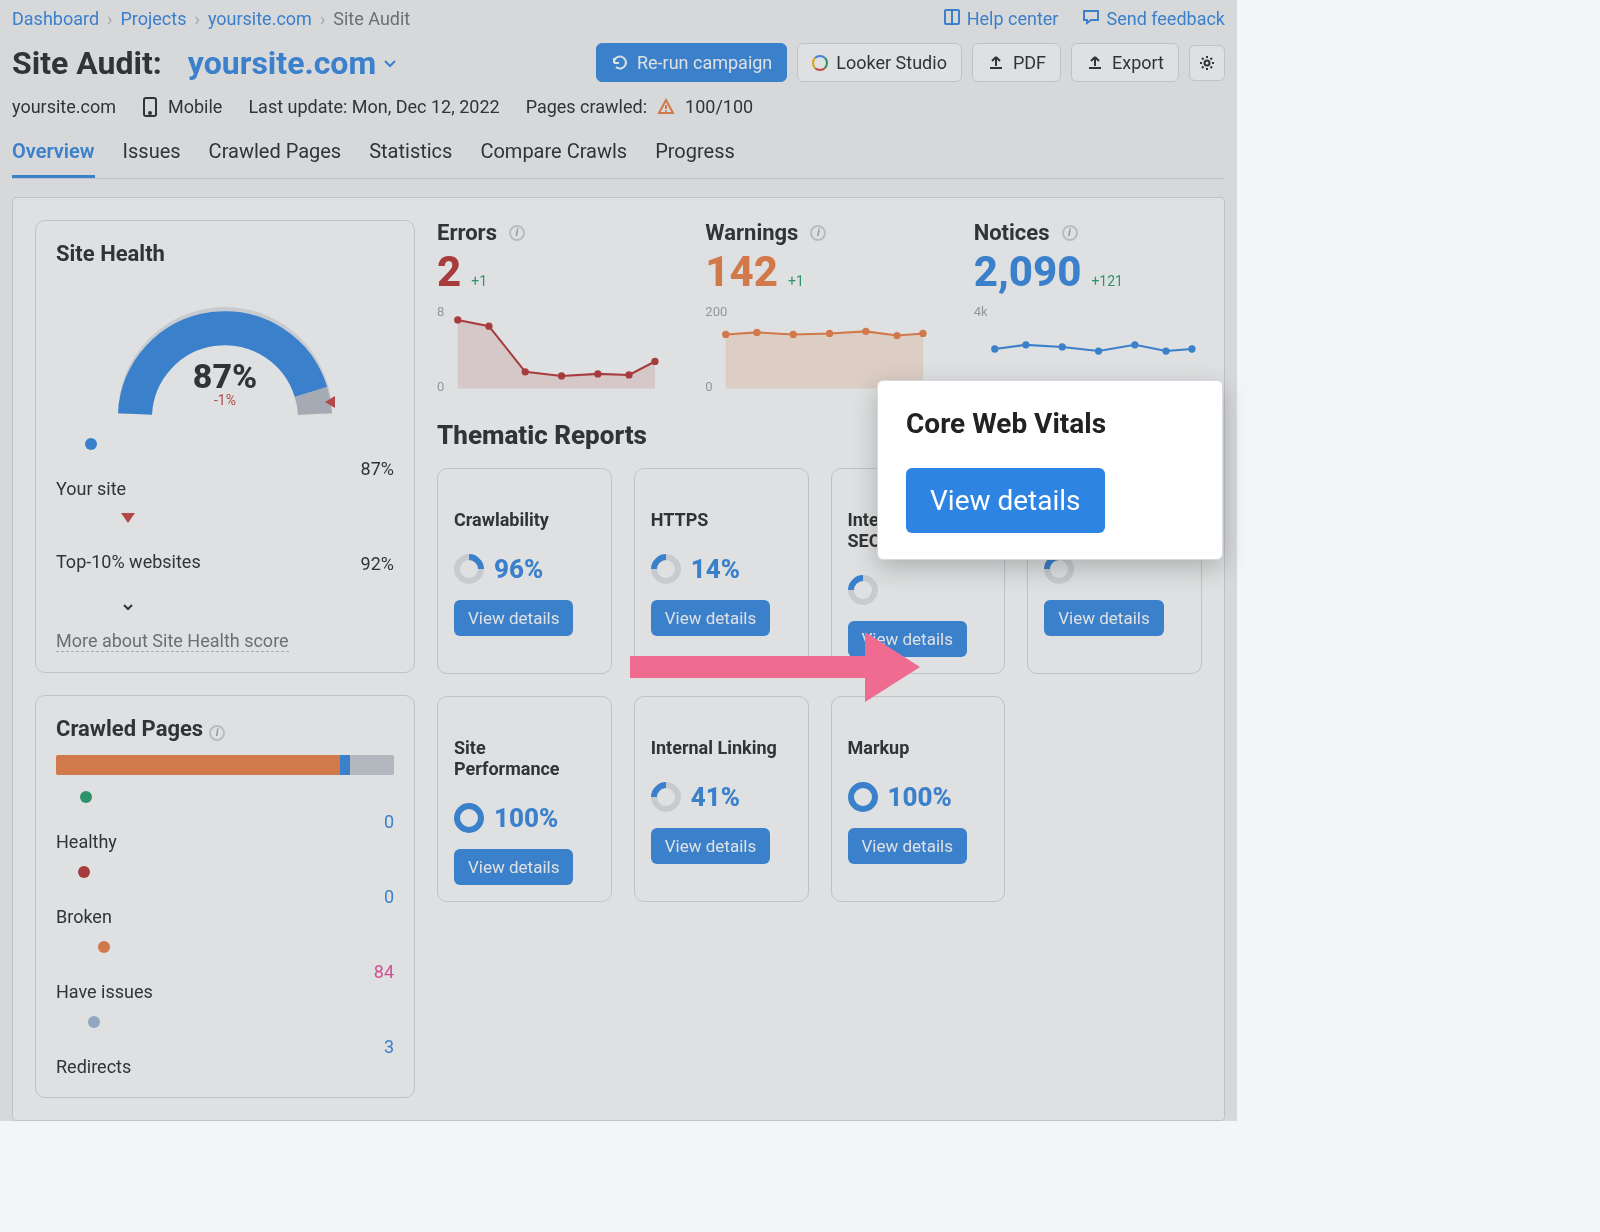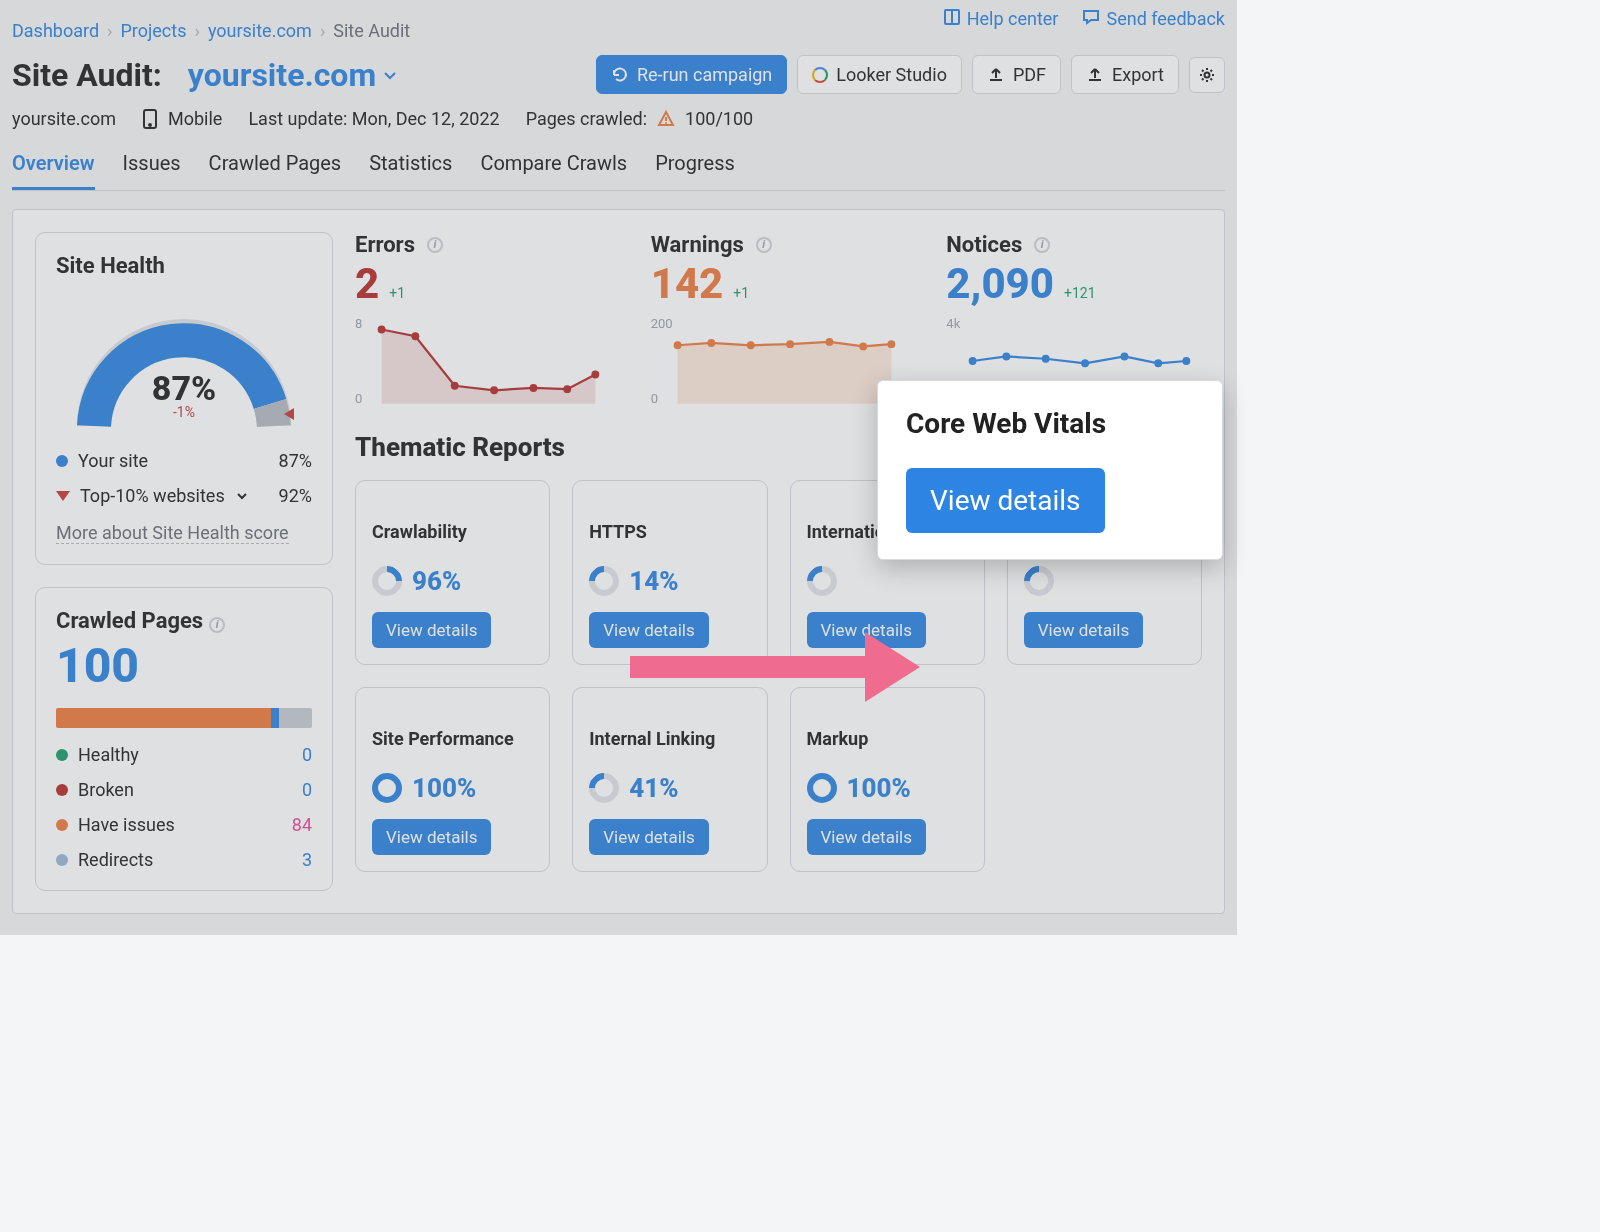--- a/index.html
+++ b/index.html
@@ -10,52 +10,52 @@
     --orange:#ef7b3f;
     --red:#b82e2e;
     --green:#1d9c6a;
     --border:#d6d9df;
     --bg:#f4f5f7;
     --card:#fff;
     --overlay:rgba(110,113,120,.22);
   }
   *{box-sizing:border-box;font-family:-apple-system,BlinkMacSystemFont,"Segoe UI",Roboto,Helvetica,Arial,sans-serif;}
   body{margin:0;background:var(--bg);color:var(--text);font-size:18px;position:relative;}
-  .page{width:1237px;min-height:935px;position:relative;padding:20px 12px 0;}
+  .page{width:1237px;min-height:935px;position:relative;padding:8px 12px 0;}
   a{color:var(--blue);text-decoration:none;}
   .row{display:flex;align-items:center;gap:10px;}
   .muted{color:var(--muted);}
   .chev{color:#b3b8c0;margin:0 8px;}
   .crumbs{display:flex;align-items:center;font-size:18px;}
   .top-links{position:absolute;right:12px;top:8px;display:flex;gap:24px;}
   .top-links a{display:flex;align-items:flex-start;gap:6px;font-size:18px;}
   .hdr{display:flex;align-items:center;justify-content:space-between;margin-top:14px;}
   .hdr-left{display:flex;align-items:baseline;gap:26px;}
   .hdr-left h1{font-size:32px;font-weight:700;margin:0;}
   .proj{font-size:32px;font-weight:700;color:var(--blue);display:flex;align-items:center;gap:6px;}
   .btn{border:1px solid var(--border);background:#fff;border-radius:6px;padding:8px 14px;font-size:18px;display:flex;align-items:center;gap:8px;cursor:pointer;color:#222;text-align:right;}
   .btn.primary{background:var(--blue);border-color:var(--blue);color:#fff;}
   .btn .ic{width:18px;height:18px;}
   .gear{padding:8px;}
   .meta{display:flex;align-items:center;gap:26px;margin-top:14px;font-size:18px;}
   .tabs{display:flex;gap:28px;margin-top:22px;border-bottom:1px solid var(--border);}
   .tab{padding:0 0 12px;font-size:20px;color:#222;cursor:pointer;}
   .tab.active{color:var(--blue);border-bottom:3px solid var(--blue);font-weight:600;}
   .content{background:#fff;border:1px solid var(--border);border-radius:4px;margin-top:18px;padding:22px;display:flex;gap:22px;}
-  .left-col{width:298px;display:flex;flex-direction:column;gap:22px;}
+  .left-col{width:380px;display:flex;flex-direction:column;gap:22px;}
   .card{border:1px solid var(--border);border-radius:10px;background:var(--card);padding:20px;}
   .card h3{margin:0 0 4px;font-size:22px;font-weight:700;}
   .big-blue{color:var(--blue);font-weight:800;}
   .delta{color:var(--green);font-size:14px;}
   .info-dot{width:16px;height:16px;border-radius:50%;display:inline-flex;align-items:center;justify-content:center;color:#9ea3ab;border:2px solid #cfd3d9;font-size:11px;font-style:italic;margin-left:6px;}
   .gauge{width:240px;height:140px;margin:18px auto 8px;position:relative;}
   .gauge .num{position:absolute;top:72px;left:0;right:0;text-align:center;font-size:34px;font-weight:800;}
   .gauge .d{position:absolute;top:108px;left:0;right:0;text-align:center;color:#c83c3c;font-size:14px;}
   .legend-row{display:flex;justify-content:space-between;align-items:center;margin-top:14px;font-size:18px;}
-  .legend-row .lab{display:flex;align-items:center;gap:10px;}
+  .legend-row .lab{display:flex;align-items:center;gap:28px;flex-direction:column;}
   .dot{width:12px;height:12px;border-radius:50%;}
   .tri-down{width:0;height:0;border-left:7px solid transparent;border-right:7px solid transparent;border-top:10px solid #c83c3c;}
   .link-underline{color:var(--muted);border-bottom:1px dashed #b8bcc3;display:inline-block;margin-top:16px;cursor:pointer;}
   .bar{height:20px;display:flex;border-radius:2px;overflow:hidden;margin:14px 0 16px;}
   .right-col{flex:1;}
   .sum-row{display:flex;gap:40px;}
   .sum{flex:1;}
   .sum .label{font-size:22px;font-weight:700;display:flex;align-items:center;gap:6px;}
   .sum .val{display:flex;align-items:baseline;gap:10px;margin-top:2px;}
   .sum .val .n{font-size:42px;font-weight:800;}
@@ -212,21 +212,20 @@
                 <path d="M3 5l4 4 4-4"></path>
               </svg>
           </span>
           <span>92%</span>
         </div>
         <span class="link-underline">More about Site Health score</span>
       </div>
 
       <div class="card">
         <h3><span>Crawled Pages</span><span class="info-dot">i</span></h3>
-        <div class="big-blue" style="font-size:48px">100</div>
         <div class="bar">
           <div style="flex:84;background:#ef7b3f"></div>
           <div style="flex:3;background:#2d84e3"></div>
           <div style="flex:13;background:#c7ccd3"></div>
         </div>
         <div id="cp-rows">
             <div class="legend-row">
               <span class="lab">
                 <span class="dot" style="background:#1d9c6a"></span>
                 <span>Healthy</span>

